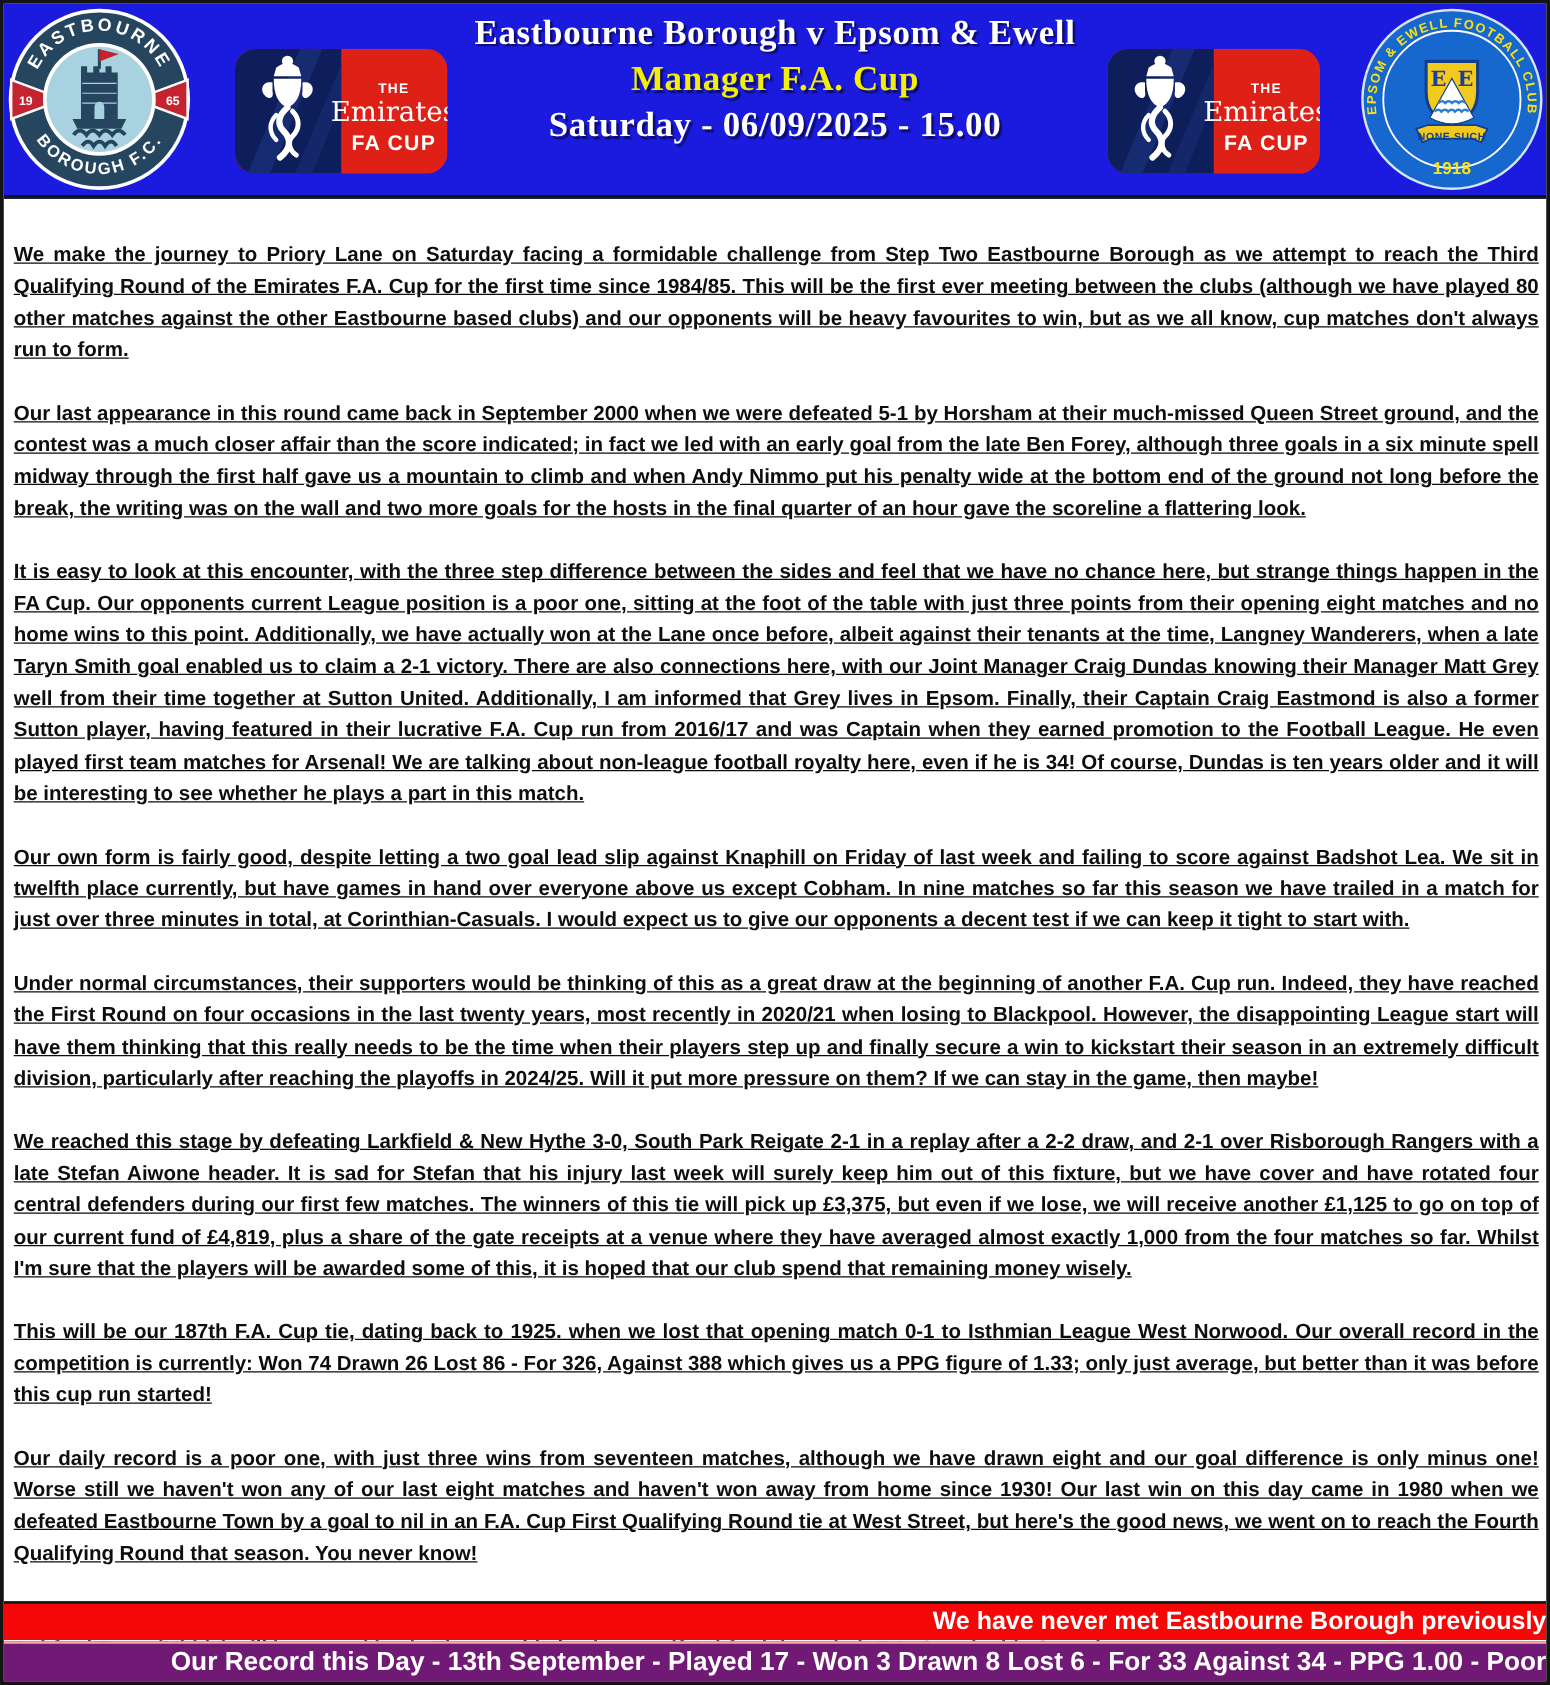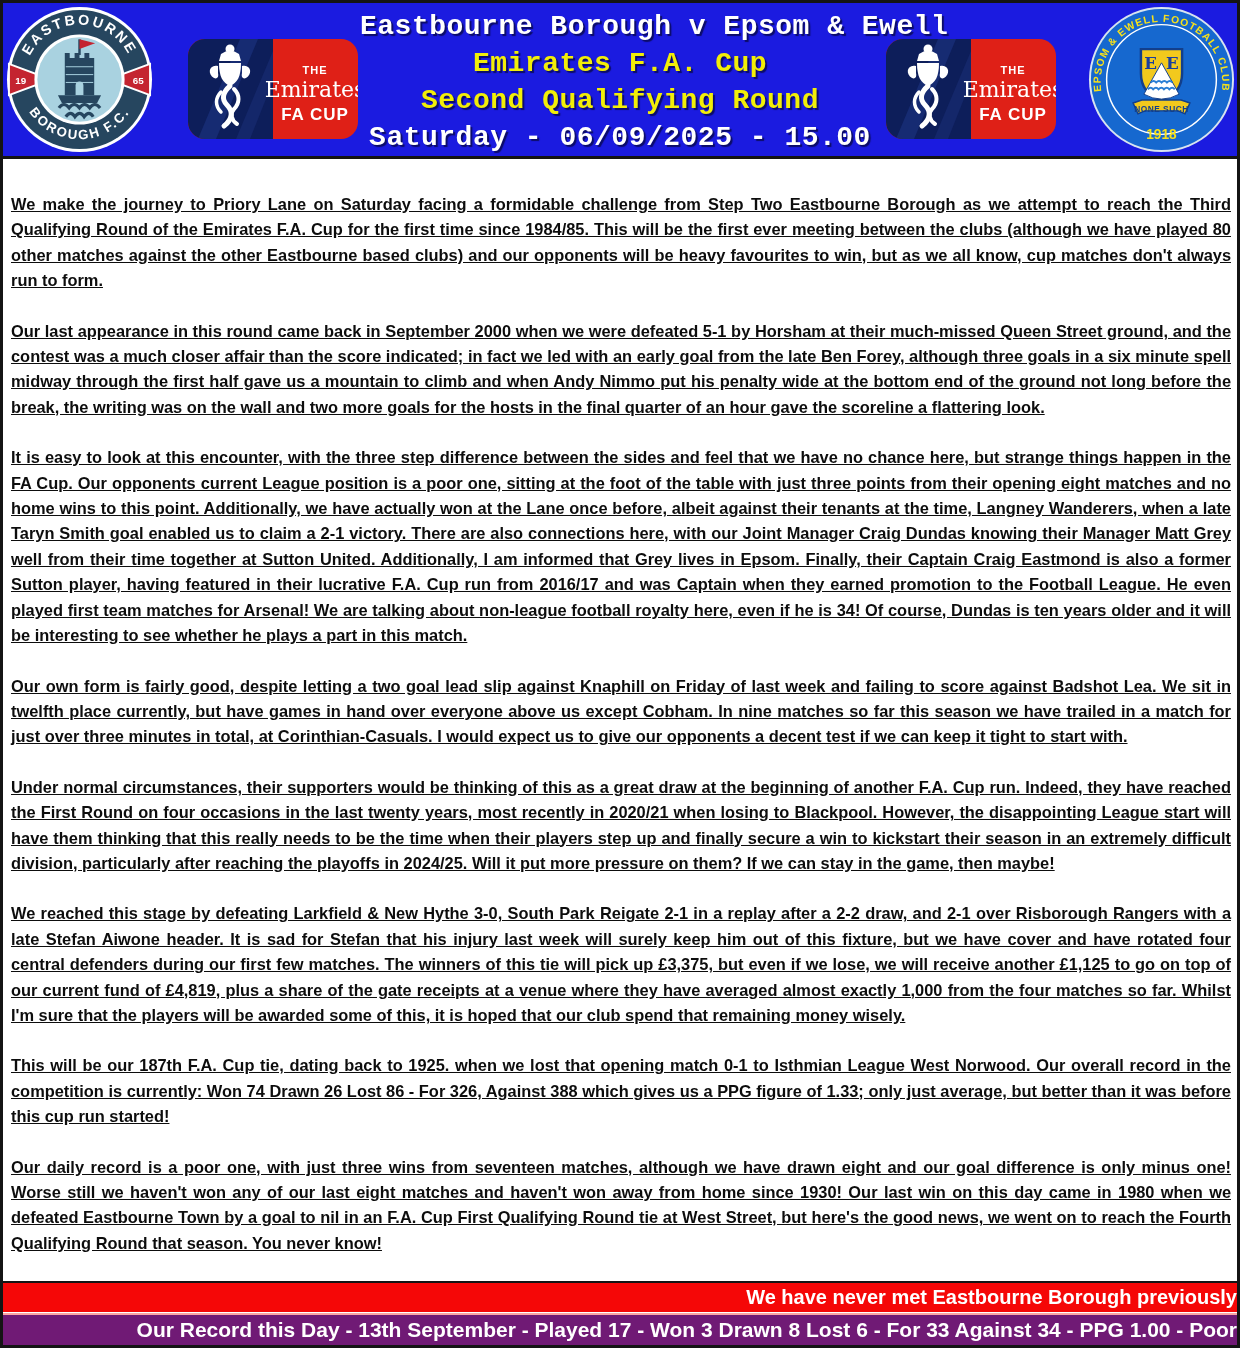--- a/index.html
+++ b/index.html
@@ -21,21 +21,21 @@
   }
   .crest{position:absolute;top:3px;width:147px;height:147px;}
   .crest-home{left:3px;}
   .crest-away{right:2px;}
   .facup{position:absolute;top:36px;width:170px;height:100px;}
   .facup-left{left:185px;}
   .facup-right{left:883px;}
   .title-block{
     position:absolute;left:357px;right:357px;top:5px;
     text-align:center;
-    font-family:Liberation Mono, monospace;
+    font-family:Liberation Serif, serif;
     font-weight:bold;
   }
   .title-line{
     line-height:37px;
     font-size:28px;
     letter-spacing:0.5px;
     text-shadow:2px 2px 1px rgba(5,5,40,0.65);
     white-space:nowrap;
   }
   .t-white{color:#ffffff;}
@@ -133,22 +133,21 @@
           <path d="M33,53 C27,59 27,67 33,73" stroke="#ffffff" stroke-width="3.5" fill="none" stroke-linecap="round"></path>
         </g>
         <text x="127" y="35" text-anchor="middle" font-family="Liberation Sans, sans-serif" font-size="11" font-weight="bold" fill="#ffffff" letter-spacing="1">THE</text>
         <text x="127" y="58" text-anchor="middle" font-family="DejaVu Serif, serif" font-size="22" fill="#ffffff">Emirates</text>
         <text x="127" y="81" text-anchor="middle" font-family="Liberation Sans, sans-serif" font-size="17" font-weight="bold" fill="#ffffff" letter-spacing="1">FA CUP</text>
       </svg>
     </div>
 
     <div class="title-block">
       <div class="title-line t-white">Eastbourne Borough v Epsom &amp; Ewell</div>
-      <div class="title-line t-yellow">Emirates F.A. Cup</div>
-      <div class="title-line t-yellow">Second Qualifying Round</div>
+      <div class="title-line t-yellow">Manager F.A. Cup</div>
       <div class="title-line t-white">Saturday - 06/09/2025  - 15.00</div>
     </div>
 
     <div class="facup facup-right">
       <svg viewBox="0 0 170 100" width="170" height="100">
         <defs>
             <clipPath id="fc2">
               <rect width="170" height="100" rx="17"></rect>
             </clipPath>
           </defs>

